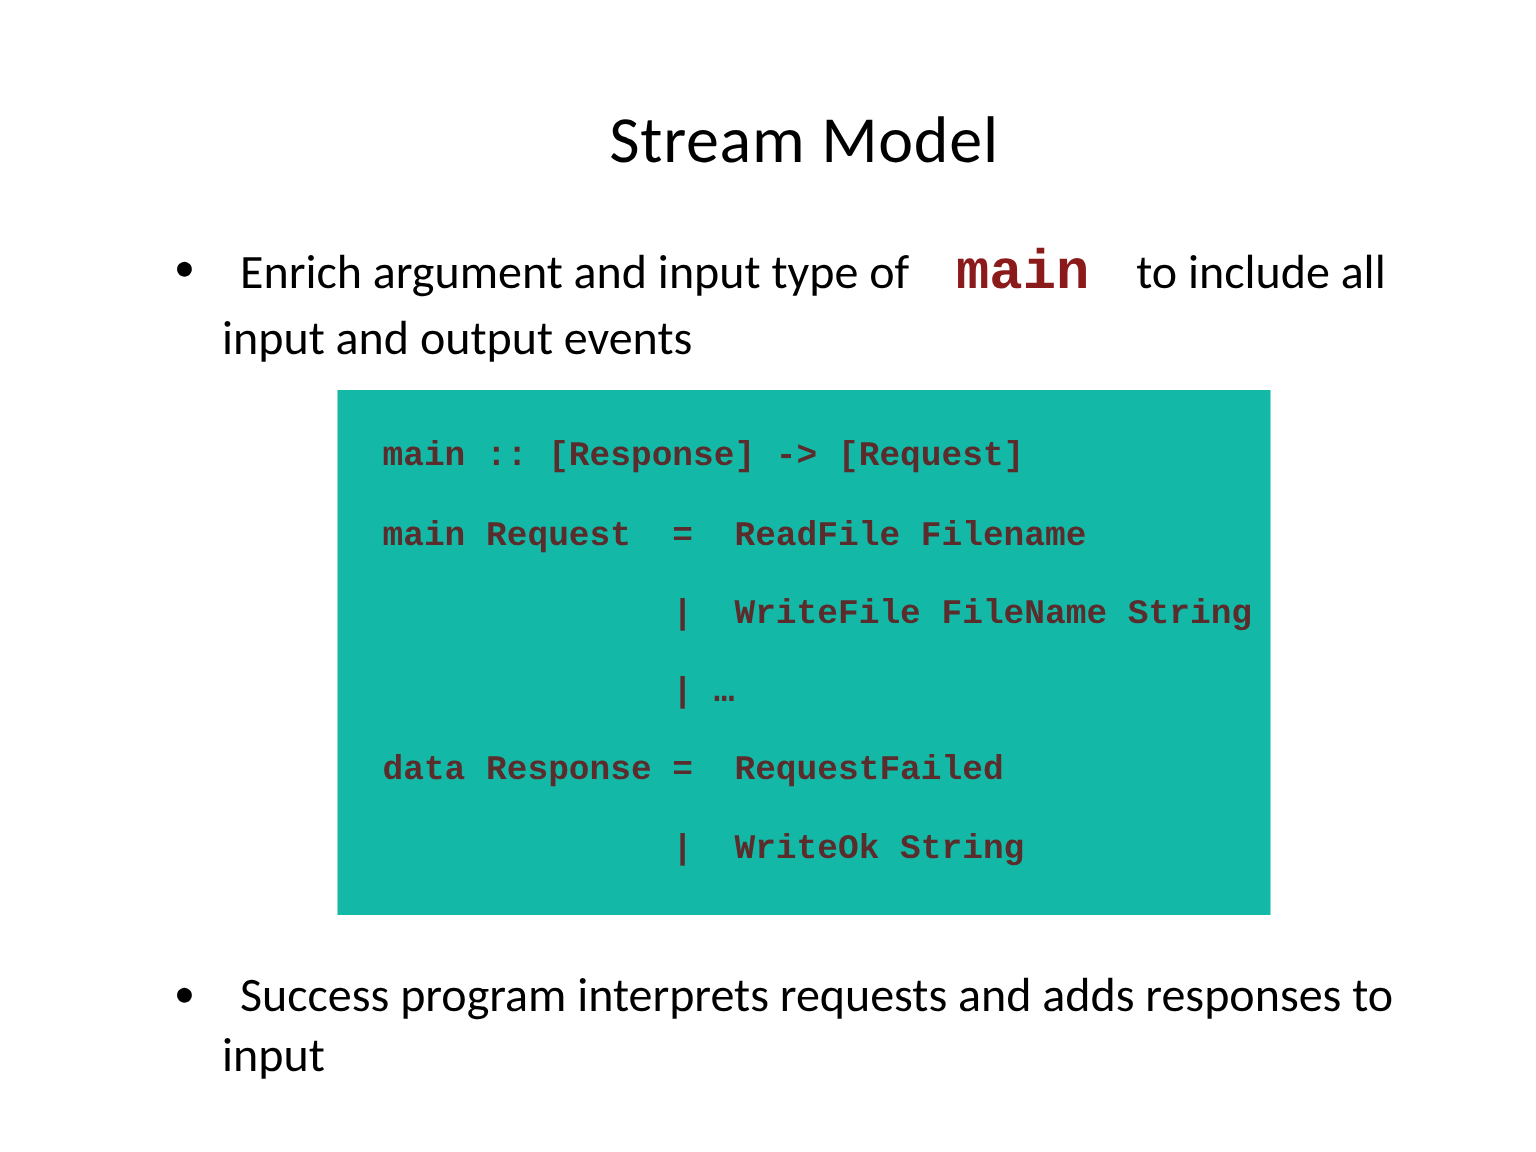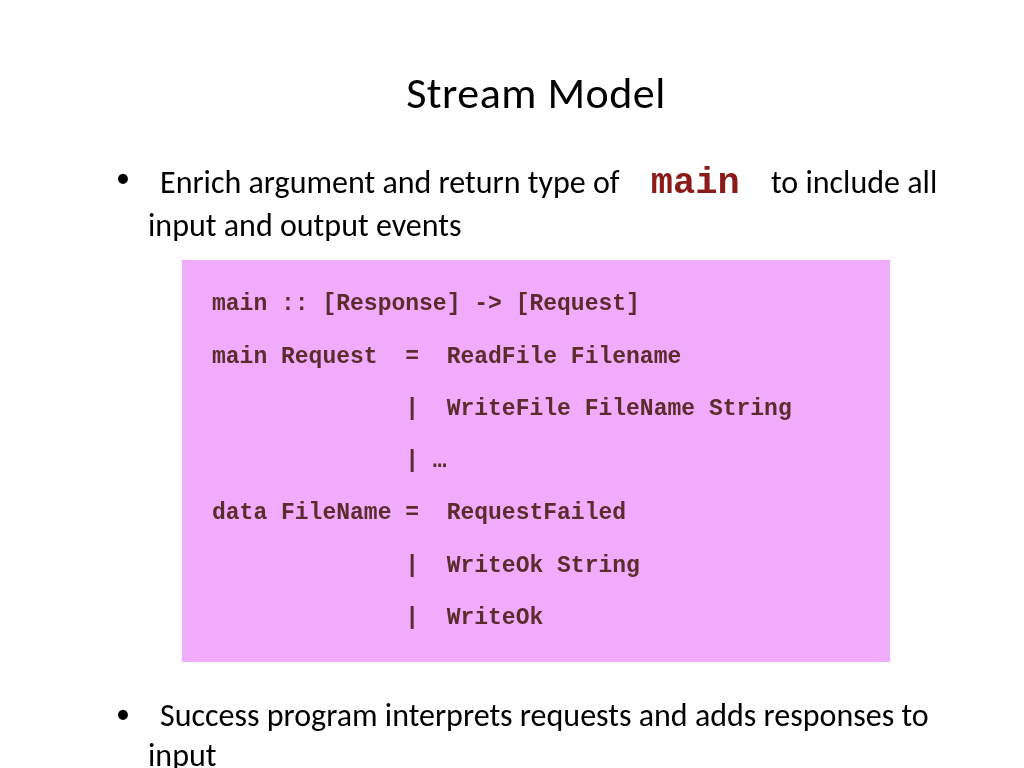--- a/index.html
+++ b/index.html
@@ -37,50 +37,49 @@
       top: 0;
       font-size: 28px;
     }
     .code-inline {
       font-family: 'Courier New', monospace;
       color: #8B1A1A;
       font-weight: bold;
       font-size: 37px;
     }
     .code-block {
-      background: #f0abfc;
+      background: #14b8a6;
       margin: 14px auto 34px auto;
-      width: 708px;
+      width: 622px;
       padding: 12px 18px 12px 18px;
       font-family: 'Courier New', monospace;
       font-weight: bold;
       color: #5B2C2C;
       font-size: 23px;
       line-height: 1.75;
     }
     .code-line { white-space: pre; }
   </style>
 </head>
 <body>
 
 <h1 class="title">Stream Model</h1>
 
 <ul>
   <li class="bullet">
-    <span>Enrich argument and return type of </span><span class="code-inline">main</span><span> to include all input and output events</span>
+    <span>Enrich argument and input type of </span><span class="code-inline">main</span><span> to include all input and output events</span>
   </li>
 </ul>
 
 <div class="code-block">
   <div class="code-line">main :: [Response] -&gt; [Request]</div>
   <div class="code-line">main Request  =  ReadFile Filename</div>
   <div class="code-line">              |  WriteFile FileName String</div>
   <div class="code-line">              | …</div>
-  <div class="code-line">data FileName =  RequestFailed</div>
+  <div class="code-line">data Response =  RequestFailed</div>
   <div class="code-line">              |  WriteOk String</div>
-  <div class="code-line">              |  WriteOk</div>
 </div>
 
 <ul>
   <li class="bullet">
     <span>Success program interprets requests and adds responses to input</span>
   </li>
 </ul>
 
 </body></html>

